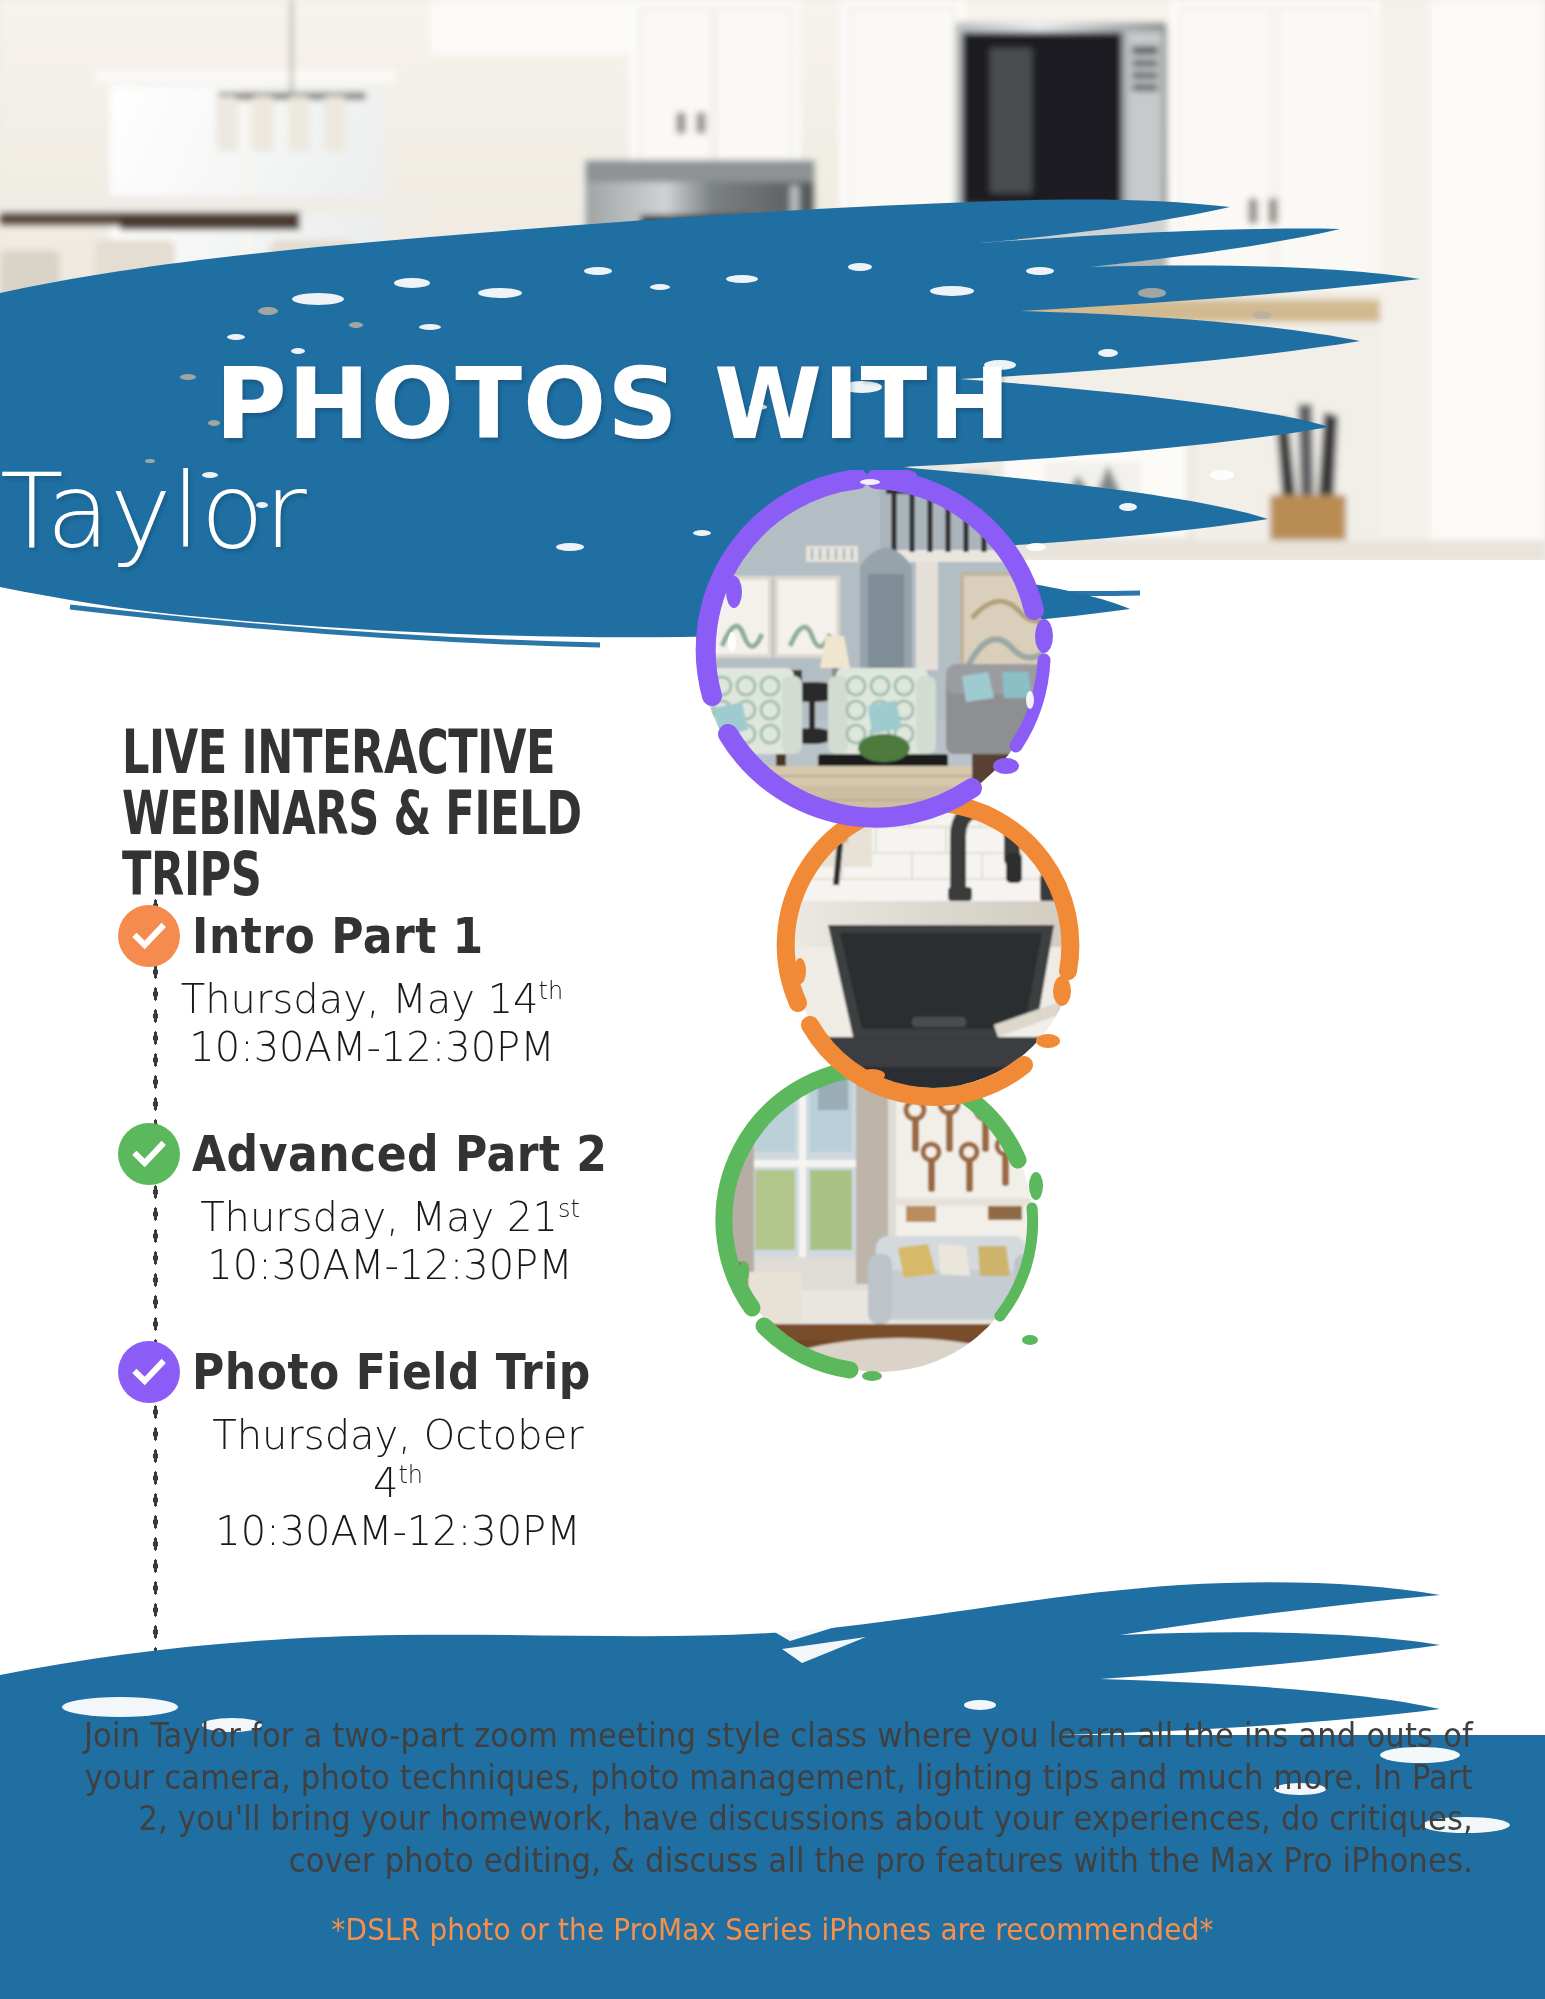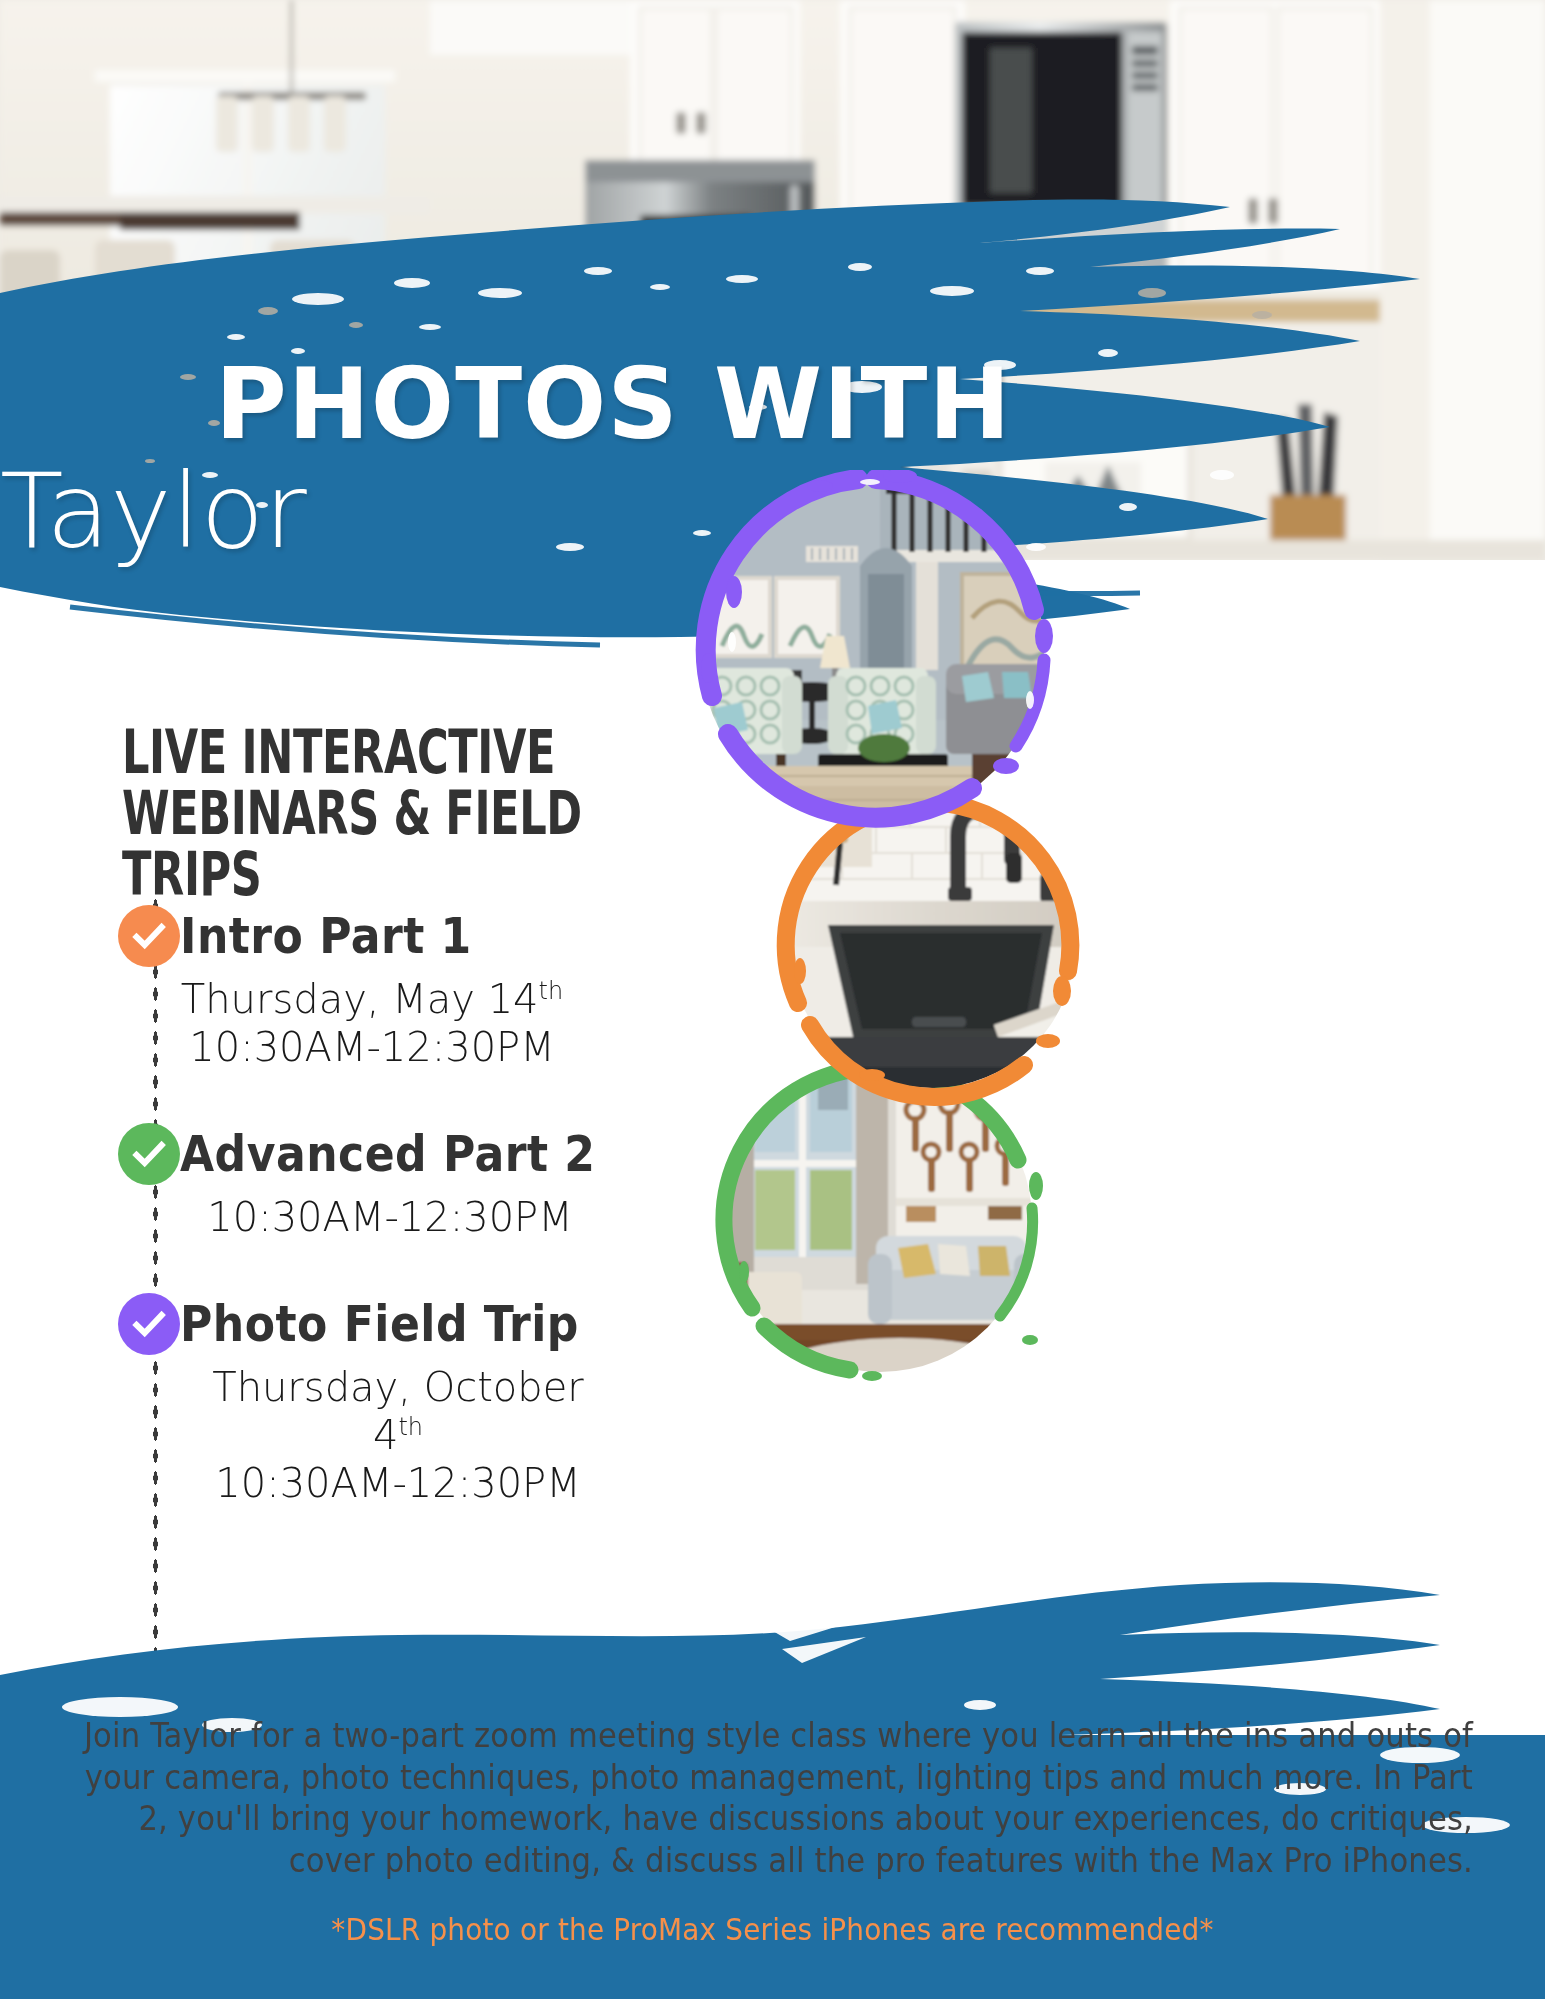--- a/index.html
+++ b/index.html
@@ -65,21 +65,21 @@
   .timeline-dots {
     position:absolute; left:152px; top:895px;
     width:7px; height:775px;
     background-image:radial-gradient(#3a3a3a 42%, transparent 44%);
     background-size:7px 22px;
     background-repeat:repeat-y;
   }
 
   .sessions { position:absolute; left:118px; top:905px; width:620px; }
   .session { position:relative; margin-bottom:52px; }
-  .session-head { display:flex; align-items:center; gap:0; }
+  .session-head { display:flex; align-items:center; gap:12px; }
   .check {
     width:62px; height:62px; border-radius:50%;
     flex:0 0 62px;
     display:flex; align-items:center; justify-content:center;
     position:relative; z-index:3;
   }
   .check svg { width:40px; height:40px; display:block; }
   .session-title {
     font-family:"DejaVu Sans Condensed","Liberation Sans Narrow","Liberation Sans", sans-serif;
     font-weight:700;
@@ -360,20 +360,21 @@
     <div class="session session-2">
       <div class="session-head">
         <span class="check" style="background:#5cb85c">
           <svg viewBox="0 0 24 24" aria-hidden="true">
             <path d="M4.5 12.6 L9.4 17.4 L19.6 6.6" fill="none" stroke="#ffffff" stroke-width="3.6" stroke-linecap="square" stroke-linejoin="miter"></path>
           </svg>
         </span>
         <span class="session-title">Advanced Part 2</span>
       </div>
       <div class="session-when">
+        <div><span>Thursday, May 21</span><span class="ord">st</span></div>
         <div>10:30AM-12:30PM</div>
       </div>
     </div>
 
     <div class="session session-3">
       <div class="session-head">
         <span class="check" style="background:#8b5cf6">
           <svg viewBox="0 0 24 24" aria-hidden="true">
             <path d="M4.5 12.6 L9.4 17.4 L19.6 6.6" fill="none" stroke="#ffffff" stroke-width="3.6" stroke-linecap="square" stroke-linejoin="miter"></path>
           </svg>

